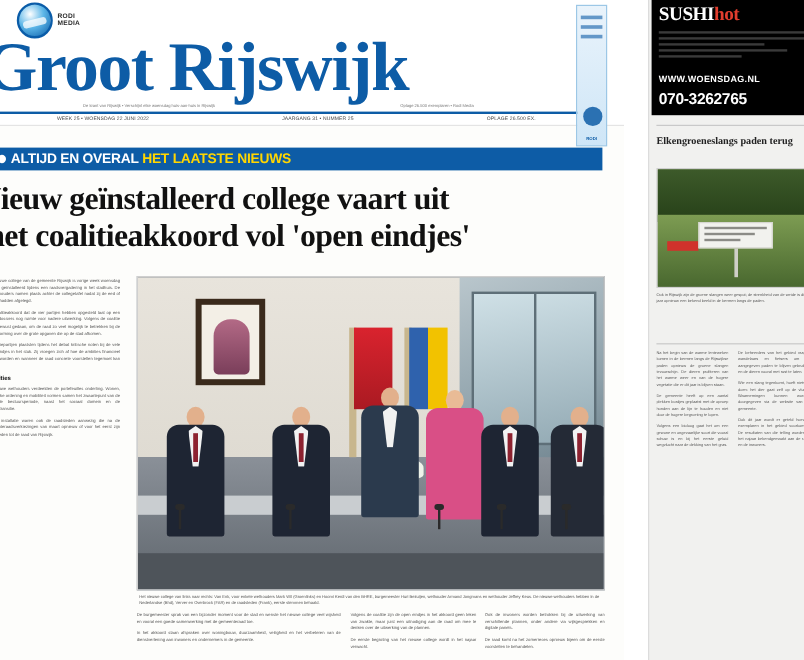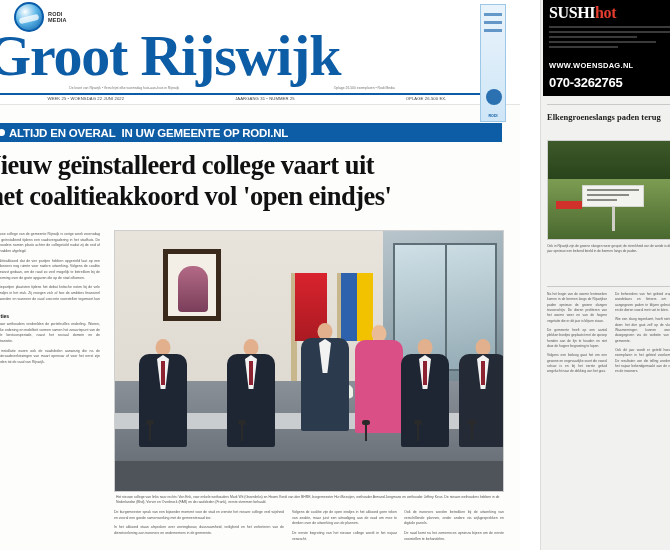--- a/index.html
+++ b/index.html
@@ -459,22 +459,22 @@
         <div class="bar" style="top:24px"></div>
         <div class="circ"></div>
         <div class="txt">RODI</div>
       </div>
     </div>
 
     <div class="banner">
       <span class="dot"></span>
       <span class="white">ALTIJD EN OVERAL</span>
       <span>&nbsp;</span>
+      <span class="yellow">HET LAATSTE NIEUWS</span>
       <span>&nbsp;</span>
-      <span class="white">IN UW GEMEENTE OP RODI.NL</span>
     </div>
 
     <div class="headline">
       <div>Nieuw geïnstalleerd college vaart uit</div>
       <div>met coalitieakkoord vol 'open eindjes'</div>
     </div>
 
     <div class="col c1">
       <p>Het nieuwe college van de gemeente Rijswijk is vorige week woensdag officieel geïnstalleerd tijdens een raadsvergadering in het stadhuis. De vijf wethouders namen plaats achter de collegetafel nadat zij de eed of belofte hadden afgelegd.</p>
       <p>Het coalitieakkoord dat de vier partijen hebben opgesteld laat op een aantal dossiers nog ruimte voor nadere uitwerking. Volgens de coalitie is dat bewust gedaan, om de raad zo veel mogelijk te betrekken bij de besluitvorming over de grote opgaven die op de stad afkomen.</p>

